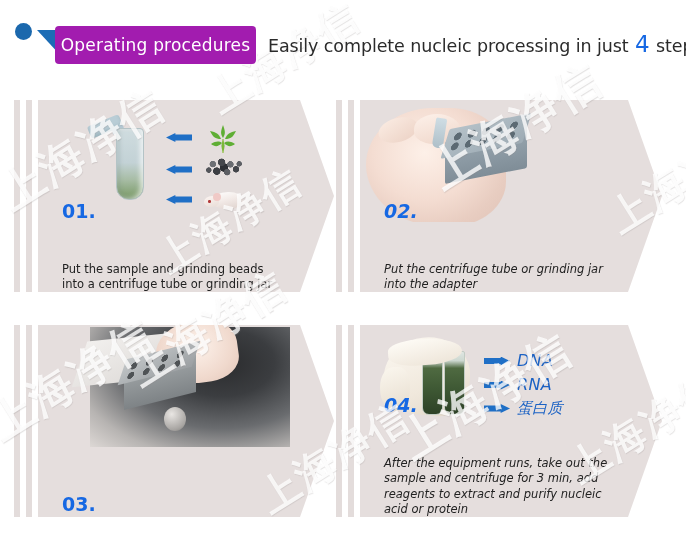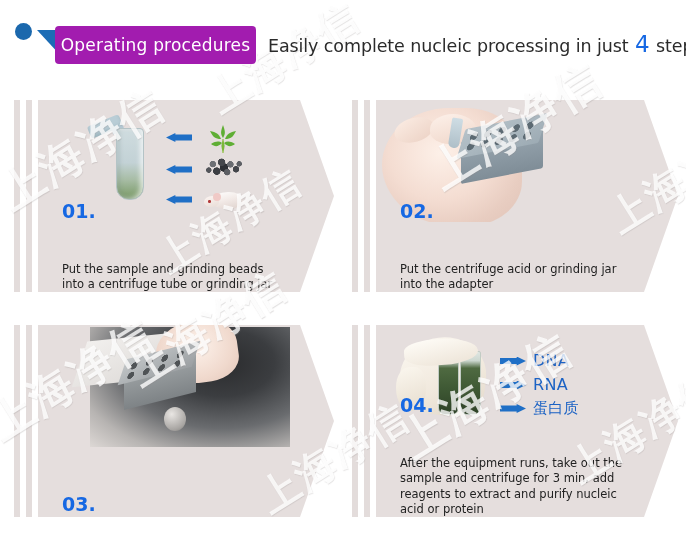--- a/index.html
+++ b/index.html
@@ -97,21 +97,21 @@
     left: 0; top: 86px;
     width: 686px; height: 452px;
   }
   .card {
     position: absolute;
     height: 192px;
   }
   .card-r1 { top: 14px; }
   .card-r2 { top: 239px; }
   .card-c1 { left: 14px; width: 320px; }
-  .card-c2 { left: 352px; width: 326px; }
+  .card-c2 { left: 336px; width: 326px; font-style: italic; }
 
   .bar {
     position: absolute;
     top: 0;
     height: 192px;
     background: #e3dcdb;
   }
   .bar-a { left: 0px;  width: 6px; }
   .bar-b { left: 12px; width: 6px; }
 
@@ -508,21 +508,21 @@
         <div class="hand2"></div>
         <div class="hand2-finger2"></div>
         <div class="hand2-finger"></div>
         <div class="tube2"></div>
         <div class="block2"></div>
         <div class="block2-top"></div>
         <div class="block2-holes"></div>
       </div>
       <div class="card-text">
         <div class="step-num">02.</div>
-        <div class="step-desc">Put the centrifuge acid or grinding jar
+        <div class="step-desc">Put the centrifuge tube or grinding jar
 into the adapter</div>
       </div>
     </div>
   </div>
 
   <div class="card card-r2 card-c1">
     <div class="bar bar-a"></div>
     <div class="bar bar-b"></div>
     <div class="card-body">
       <div class="photo">

